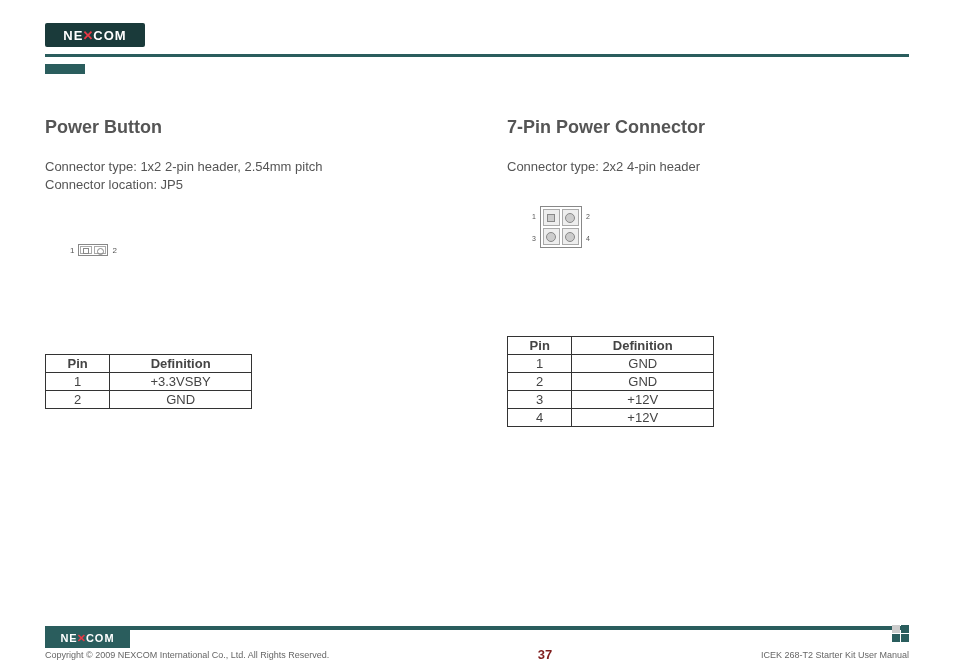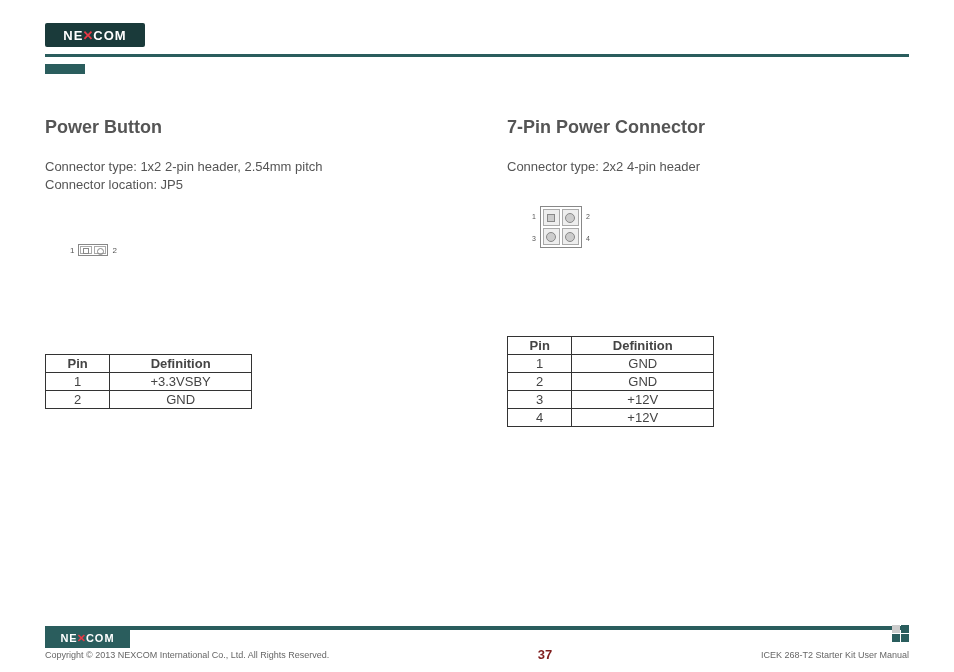--- a/index.html
+++ b/index.html
@@ -321,16 +321,16 @@
     <span class="x">✕</span>
     <span>COM</span>
 </div>
 <div class="footer-deco">
   <div></div>
     <div></div>
     <div></div>
     <div></div>
 </div>
 <div class="footer-text">
-  <span>Copyright © 2013 NEXCOM International Co., Ltd. All Rights Reserved.</span>
+  <span>Copyright © 2009 NEXCOM International Co., Ltd. All Rights Reserved.</span>
   <span class="page-num">37</span>
   <span>ICEK 268-T2 Starter Kit User Manual</span>
 </div>
 
 </body></html>

